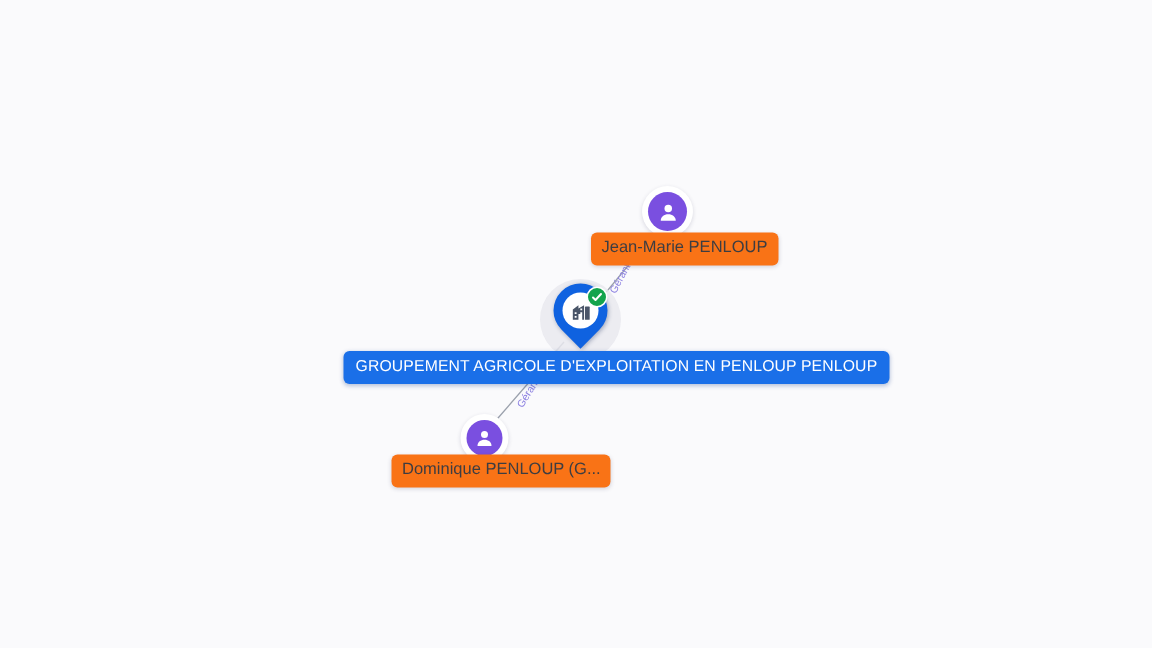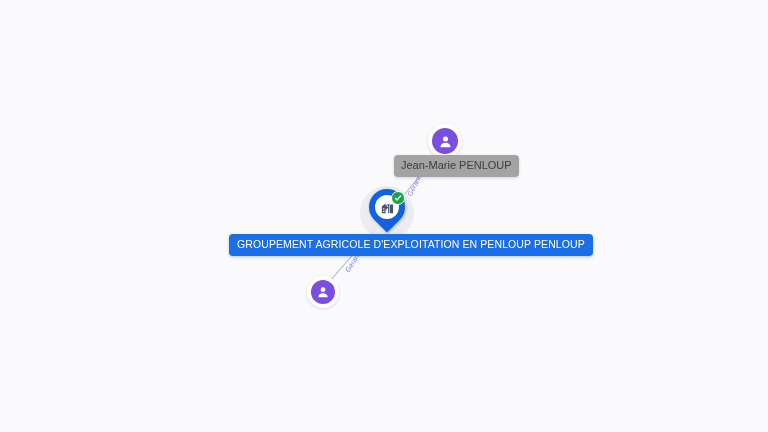--- a/index.html
+++ b/index.html
@@ -114,21 +114,21 @@
   #person-node-1 .avatar-ring { width: 34px; height: 34px; }
   #person-node-1 .avatar-disc { width: 26px; height: 26px; }
 
   #person-node-2 { left: 307px; top: 276px; }
   #person-node-2 .avatar-ring { width: 32px; height: 32px; }
   #person-node-2 .avatar-disc { width: 24px; height: 24px; }
 
   
   .person-label {
     position: absolute;
-    background: #a3a3a3;
+    background: #f97316;
     border-radius: 4px;
     color: #3d3d42;
     font-size: 11px;
     line-height: 1;
     padding: 5px 7px 6px 7px;
     white-space: nowrap;
     box-shadow: 0 1px 3px rgba(40,40,80,.18);
   }
   #person-label-1 { left: 394px; top: 155px; }
   #person-label-2 { left: 261px; top: 303px; }
@@ -221,14 +221,15 @@
   <div class="person-node" id="person-node-2">
     <div class="avatar-ring">
       <div class="avatar-disc">
         <svg width="14" height="14" viewBox="0 0 24 24" fill="#ffffff">
           <circle cx="12" cy="8" r="4"></circle>
           <path d="M4 21c0-4.4 3.6-7 8-7s8 2.6 8 7z"></path>
         </svg>
       </div>
     </div>
   </div>
+  <div class="person-label" id="person-label-2">Dominique PENLOUP (G...</div>
 
 </div>
 
 </body></html>

